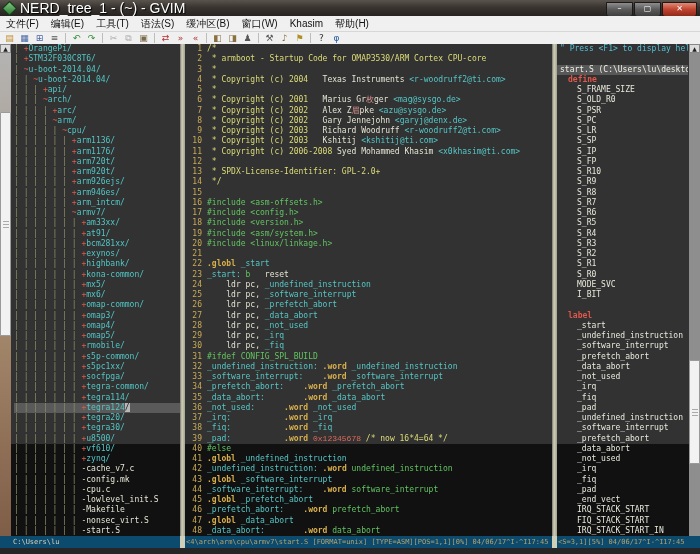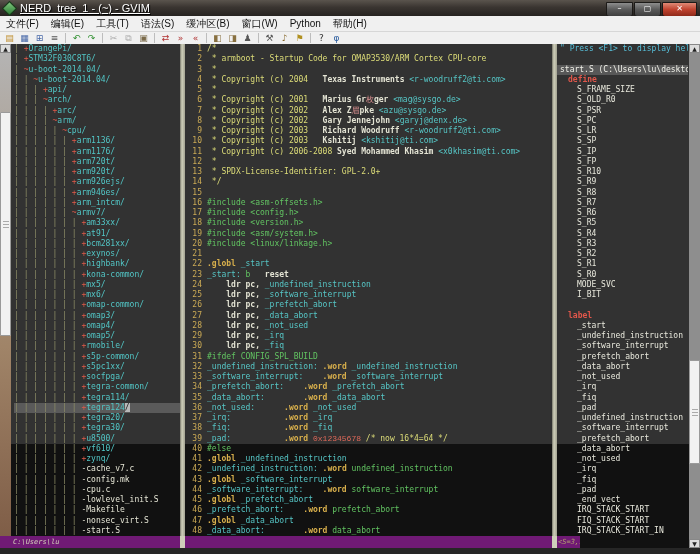--- a/index.html
+++ b/index.html
@@ -4,22 +4,22 @@
 <style>
   html,body{margin:0;padding:0;background:#555;}
   #win{position:relative;width:700px;height:554px;background:#111;overflow:hidden;
        font-family:"DejaVu Sans Mono",monospace;}
   
   #titlebar{position:absolute;left:0;top:0;width:700px;height:16px;
     background:linear-gradient(180deg,#5a544d 0%,#3a3531 45%,#262320 100%);
     display:flex;align-items:center;color:#fff;}
   #vim-icon{width:9px;height:9px;margin:0 5px 0 4px;background:linear-gradient(135deg,#7ec97e,#2c7a34);
     transform:rotate(45deg);border:1px solid #163d1a;flex:0 0 auto;}
-  #title-text{font-family:"Liberation Sans",sans-serif;font-size:11px;line-height:16px;
-    text-shadow:1px 1px 1px #000;white-space:nowrap;text-decoration:underline;}
+  #title-text{font-family:"Liberation Sans",sans-serif;font-size:14px;line-height:16px;
+    text-shadow:1px 1px 1px #000;white-space:nowrap;}
   #winbtns{position:absolute;right:3px;top:2px;display:flex;gap:1px;}
   .wbtn{width:25px;height:13px;border:1px solid #1c1a18;border-radius:0 0 3px 3px;
     background:linear-gradient(180deg,#8d8d8d,#5a5a5a 50%,#3f3f3f);color:#fff;
     font-size:8px;line-height:11px;text-align:center;font-family:"DejaVu Sans",sans-serif;}
   .wbtn.close{width:33px;background:linear-gradient(180deg,#e08a76,#c0432f 50%,#8f2a1a);}
   #menubar{position:absolute;left:0;top:16px;width:700px;height:15px;background:#f0f0f0;
     border-bottom:1px solid #d7d7d7;display:flex;align-items:center;
     font-family:"Liberation Sans",sans-serif;font-size:10px;color:#111;}
   .mi{padding:2px 6px;line-height:15px;white-space:nowrap;}
   #toolbar{position:absolute;left:0;top:32px;width:700px;height:12px;background:#f0f0f0;
@@ -42,42 +42,42 @@
   .trow{height:10.25px;}
   .t-g{color:#8f8f68;}
   .t-m{color:#e05a4a;}
   .t-d{color:#52c6c6;}
   .t-f{color:#e6e6d6;}
   .trow.cur{background:#5a5a5a;}
   .curblk{background:#b8b8b8;color:#1a1a1a;}
   
   .crow{height:10.25px;}
   .ln{display:inline-block;width:17px;text-align:right;margin-right:5px;color:#ccab55;}
-  .s-com{color:#dcdc78;} .s-white{color:#e4e4d4;font-weight:bold;} .s-cyan{color:#56c6c6;}
+  .s-com{color:#dcdc78;} .s-white{color:#e4e4d4;} .s-cyan{color:#56c6c6;}
   .s-pre{color:#62c462;} .s-stmt{color:#d9b04c;font-weight:bold;}
   .s-num{color:#e0695a;font-family:Liberation Mono, monospace;} .s-cjk{color:#db9090;}
   
   .tgrow{height:10.25px;}
   .tg-comment{color:#57bed8;}
   .tg-file{background:#585858;color:#f2f2ea;margin-left:-3px;padding-left:3px;width:131px;}
   .tg-section{color:#e2574b;padding-left:8px;font-weight:bold;}
   .tg-tag{color:#e8e8dc;padding-left:17px;}
   
   .sbar{position:absolute;top:0;width:11px;height:504px;background:#9b9b9b;}
   #sb-left{left:0;background:linear-gradient(180deg,#b5b5b5 0%,#a08468 60%,#7d5b45 100%);}
   #sb-right{left:689px;background:#8e8e8e;}
   .sb-arrow{position:absolute;left:0;width:11px;height:9px;background:#dcdcdc;border:1px solid #888;
     box-sizing:border-box;font-size:6px;line-height:7px;text-align:center;color:#222;
     font-family:"DejaVu Sans",sans-serif;}
   .sb-thumb{position:absolute;left:0;width:11px;background:#f2f2f2;border:1px solid #9a9a9a;
     box-sizing:border-box;border-radius:1px;}
   .grip{position:absolute;left:2px;width:6px;height:1px;background:#aaa;}
   
-  #statusline{position:absolute;left:0;top:536px;width:580px;height:12px;background:#701a75;
-    font-size:7px;line-height:12px;white-space:pre;overflow:hidden;font-style:italic;}
+  #statusline{position:absolute;left:0;top:536px;width:700px;height:12px;background:#0c4a6e;
+    font-size:7px;line-height:12px;white-space:pre;overflow:hidden;}
   .st{position:absolute;top:0;height:12px;overflow:hidden;}
   #st-tree{left:13px;width:165px;color:#d6d2bc;}
   #st-code{left:186px;width:365px;color:#b2a36e;}
   #st-tag{left:558px;width:130px;color:#b2a36e;}
   #cmdline{position:absolute;left:0;top:548px;width:700px;height:6px;background:#262626;}
 </style>
 </head>
 <body>
 
 <div id="win">
@@ -92,21 +92,21 @@
       </span>
   </div>
 
   <div id="menubar">
       <span class="mi">文件(F)</span>
       <span class="mi">编辑(E)</span>
       <span class="mi">工具(T)</span>
       <span class="mi">语法(S)</span>
       <span class="mi">缓冲区(B)</span>
       <span class="mi">窗口(W)</span>
-      <span class="mi">Python</span>
+      <span class="mi">Khasim</span>
       <span class="mi">帮助(H)</span>
     </div>
 
   <div id="toolbar">
       <span class="tbtn" style="color: rgb(192, 144, 48);">▤</span>
       <span class="tbtn" style="color: rgb(72, 104, 168);">▦</span>
       <span class="tbtn" style="color: rgb(72, 104, 168);">⊞</span>
       <span class="tbtn" style="color: rgb(86, 86, 86);">≡</span>
       <span class="tsep"></span>
       <span class="tbtn" style="color: rgb(47, 143, 47);">↶</span>
@@ -159,19 +159,20 @@
         <div class="grip" style="top:48px;"></div>
           <div class="grip" style="top:51px;"></div>
           <div class="grip" style="top:54px;"></div>
       </div>
       <div class="sb-arrow" style="top:495px;">▼</div>
     </div>
   </div>
 
   <div id="statusline">
     <span class="st" id="st-tree">C:\Users\lu</span>
+    <span class="st" id="st-code">&lt;4\arch\arm\cpu\armv7\start.S [FORMAT=unix] [TYPE=ASM][POS=1,1][0%] 04/06/17^I-^I17:45</span>
     <span class="st" id="st-tag">&lt;S=3,1][5%] 04/06/17^I-^I17:45</span>
     <span style="position:absolute;left:180px;top:0;width:5px;height:12px;background:#cfcfba;"></span>
     <span style="position:absolute;left:552px;top:0;width:5px;height:12px;background:#cfcfba;"></span>
   </div>
 
   <div id="cmdline"></div>
 </div>
 
 </body></html>

